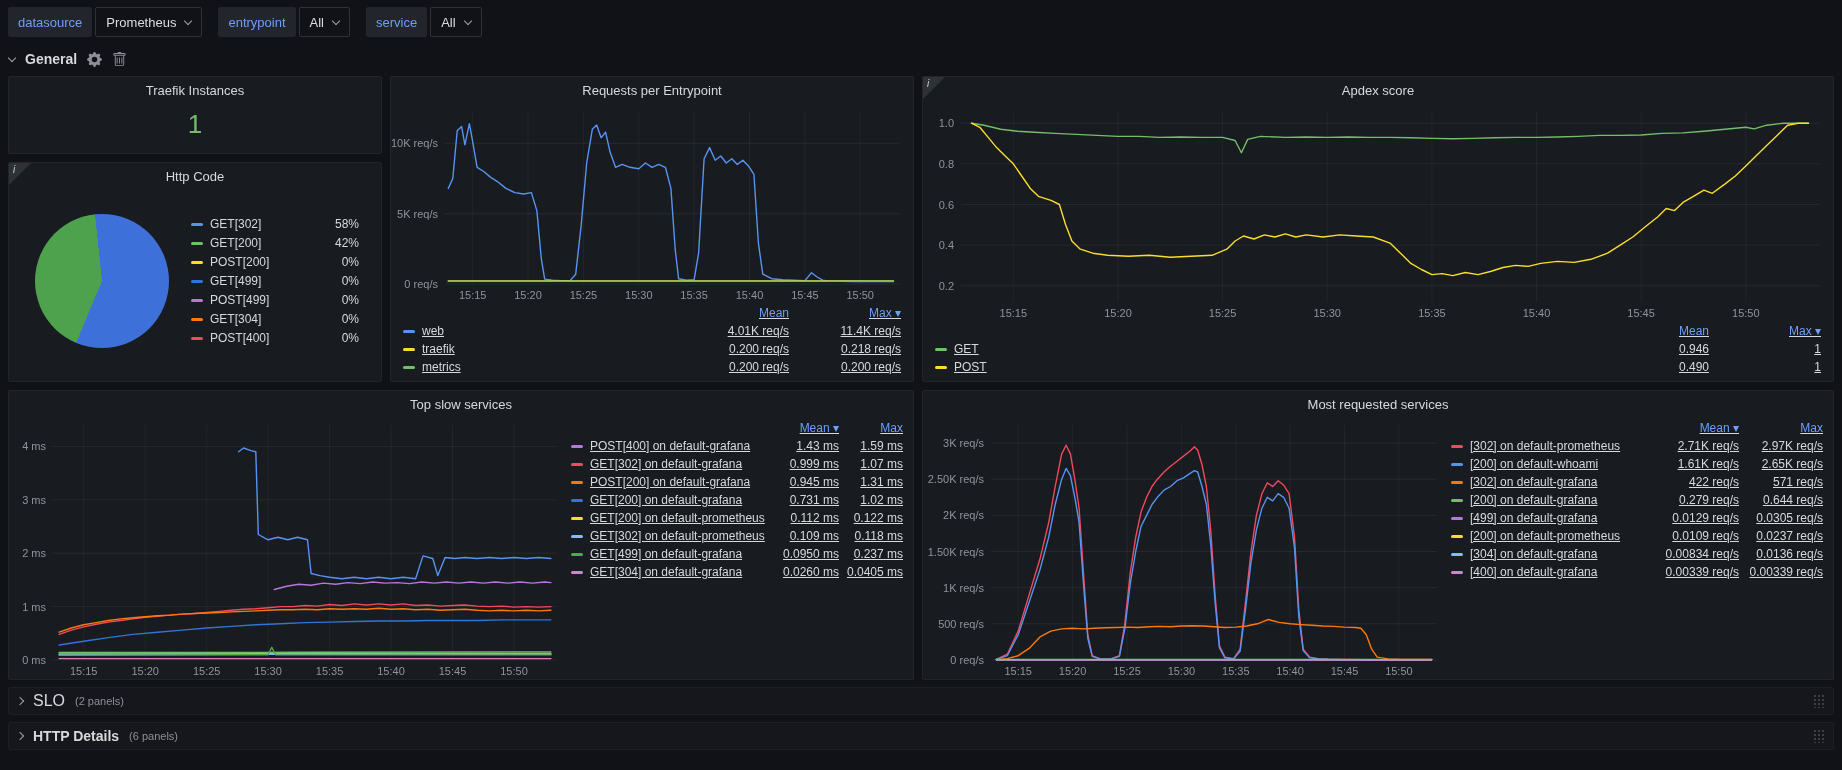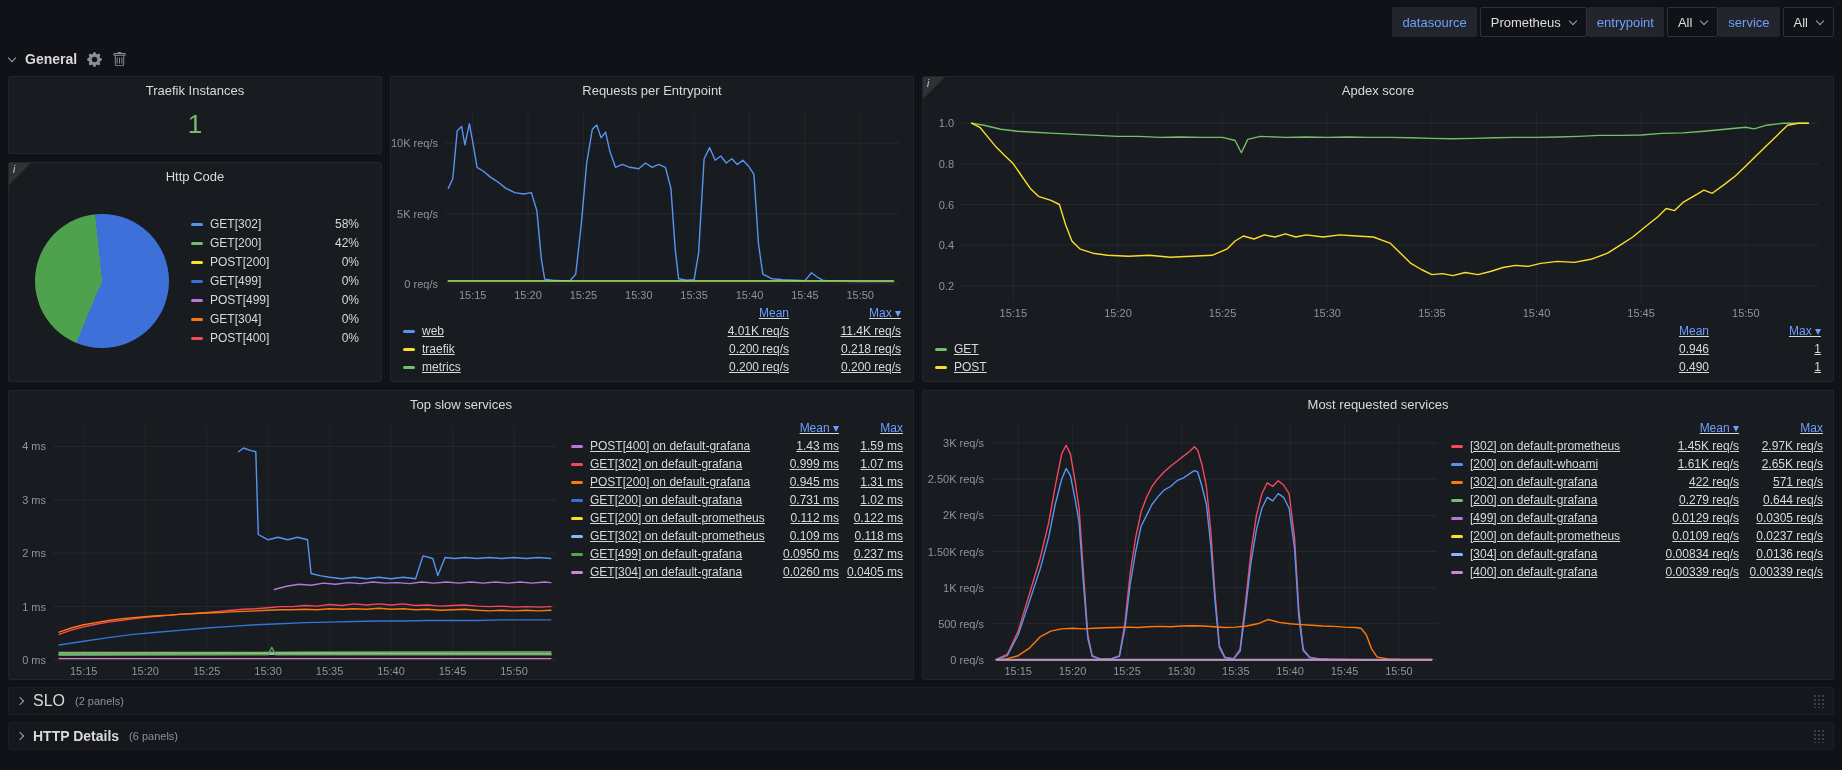--- a/index.html
+++ b/index.html
@@ -1,20 +1,20 @@
 <!DOCTYPE html>
 <html><head>
 <meta charset="utf-8">
 <style>
   * { box-sizing: border-box; margin: 0; padding: 0; }
   html,body { width:1842px; height:770px; background:#111217; overflow:hidden;
     font-family:"Liberation Sans", sans-serif; color:#d8d9da; }
 
   
-  .topbar { display:flex; align-items:center; padding:7px 8px;justify-content:flex-end; }
+  .topbar { display:flex; align-items:center; gap:16px; padding:7px 8px; }
   .var-group { display:flex; align-items:stretch; }
   .var-label { background:#22252b; color:#6e9fff; font-size:13px; padding:0 10px;
     display:flex; align-items:center; border-radius:2px; height:30px; cursor:pointer; }
   .var-value { background:#111217; border:1px solid #2f3136; color:#dcdde0; font-size:13px;
     height:30px; display:flex; align-items:center; gap:9px; padding:0 10px; margin-left:3px;
     border-radius:2px; cursor:pointer; }
   .chev { width:6px; height:6px; border:solid #9fa3ab; border-width:0 1.5px 1.5px 0;
     transform:rotate(45deg); margin-top:-3px; display:inline-block; }
   .chev.right { transform:rotate(-45deg); margin-top:0; }
 
@@ -408,21 +408,21 @@
             <polyline points="73.4,242.8 508.6,242.8" fill="none" stroke="#D683CE" stroke-width="1.4" stroke-linejoin="round" stroke-linecap="round"></polyline>
           </svg></div>
       <div class="legend-table side w84">
           <div class="lg-row lg-head">
             <span class="lg-name"></span>
             <span class="lg-val">Mean ▾</span>
             <span class="lg-val">Max</span>
           </div>
           <div class="lg-row">
             <span class="lg-name"><i class="lg-marker" style="background:#F2495C"></i>[302] on default-prometheus</span>
-            <span class="lg-val">1.45K req/s</span>
+            <span class="lg-val">2.71K req/s</span>
             <span class="lg-val">2.97K req/s</span>
           </div>
           <div class="lg-row">
             <span class="lg-name"><i class="lg-marker" style="background:#5794F2"></i>[200] on default-whoami</span>
             <span class="lg-val">1.61K req/s</span>
             <span class="lg-val">2.65K req/s</span>
           </div>
           <div class="lg-row">
             <span class="lg-name"><i class="lg-marker" style="background:#FF780A"></i>[302] on default-grafana</span>
             <span class="lg-val">422 req/s</span>

